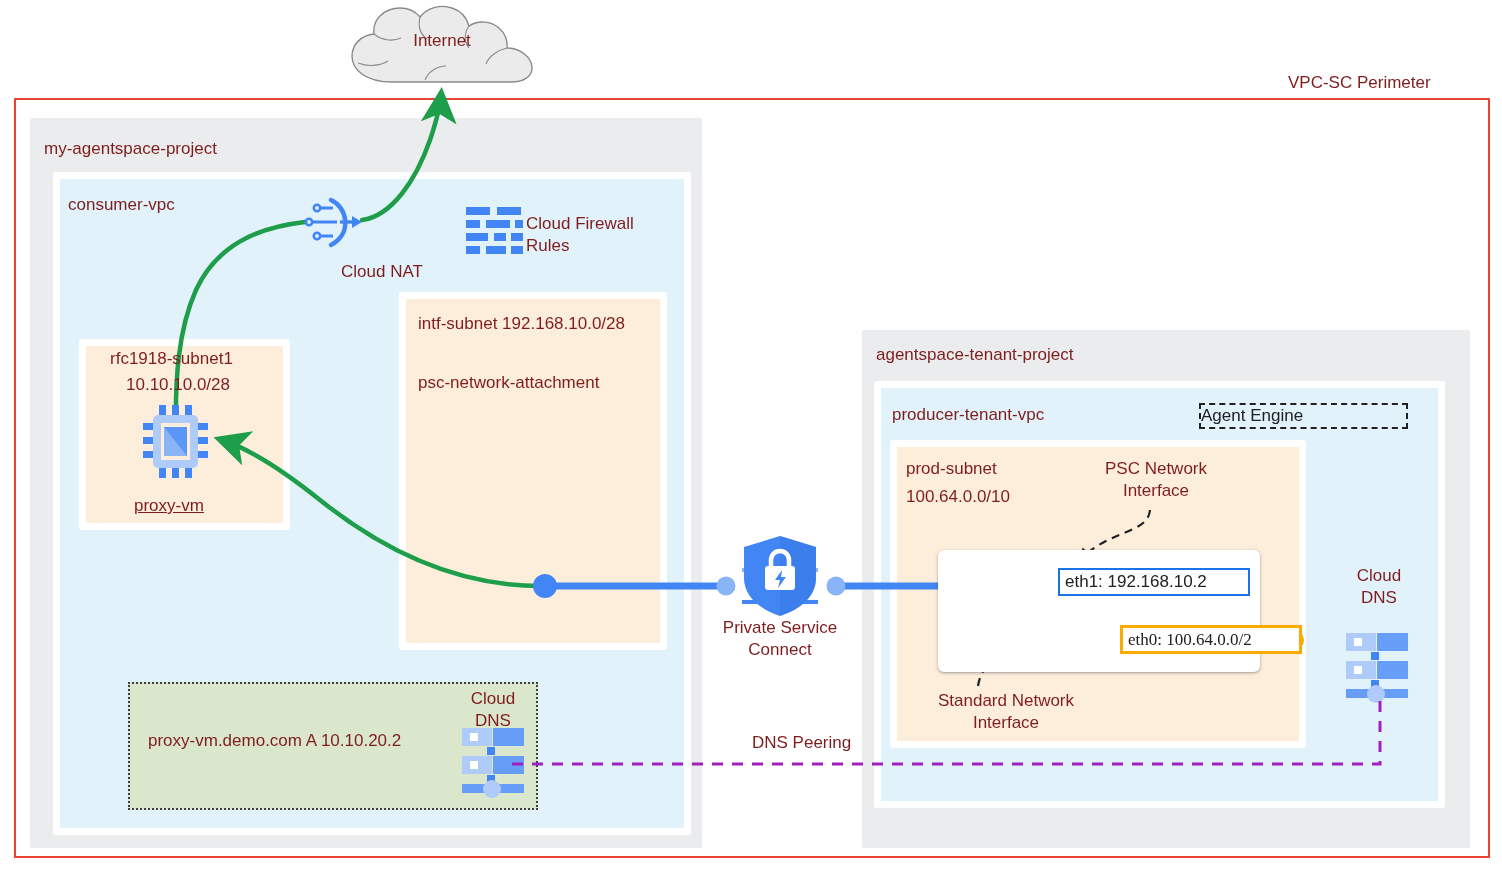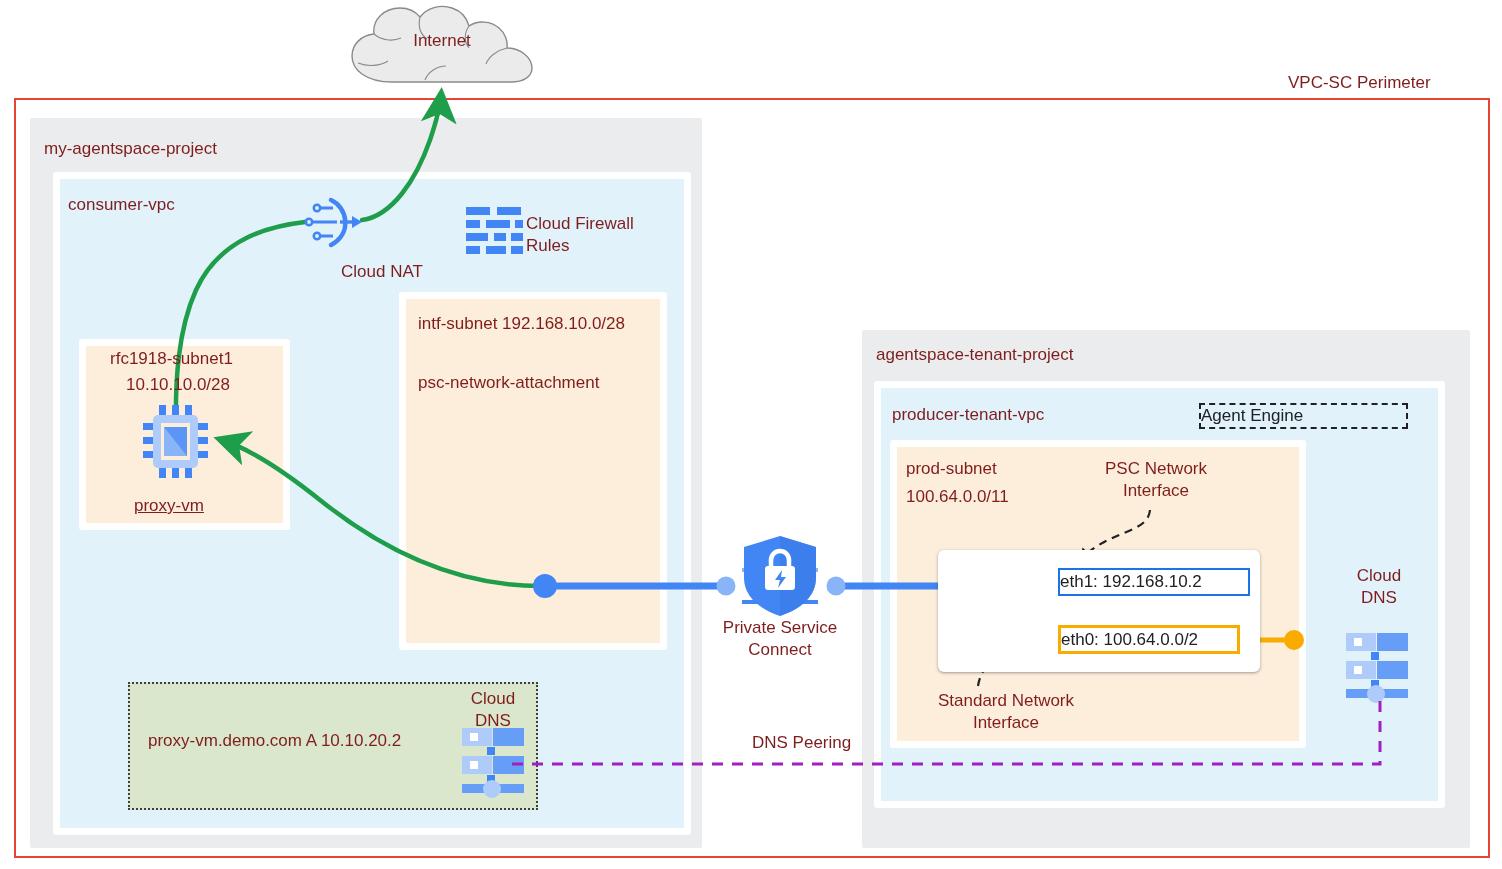--- a/index.html
+++ b/index.html
@@ -83,27 +83,28 @@
   #instance-card{
     left:938px;top:550px;width:322px;height:122px;
     background:#ffffff;
     border-radius:6px;
     box-shadow:0 1px 2px rgba(60,64,67,.3),0 1px 3px 1px rgba(60,64,67,.15);
   }
   .nic-chip{
     position:absolute;
     box-sizing:border-box;
     display:flex;align-items:center;
+    padding-left:5px;
     font-size:17px;
     background:#ffffff;
     color:#202124;
     white-space:nowrap;
   }
   #nic-eth1{left:1058px;top:568px;width:192px;height:28px;border:2.5px solid #1a73e8;}
-  #nic-eth0{left:1058px;top:625px;width:182px;height:29px;border:3px solid #f9ab00;}
+  #nic-eth0{left:1120px;top:625px;width:182px;height:29px;border:3px solid #f9ab00;font-family:Liberation Serif, serif;}
 
   
   #lbl-proj-consumer{left:44px;top:138px;}
   #lbl-vpc-consumer{left:68px;top:194px;}
   #lbl-rfc-1{left:110px;top:348px;}
   #lbl-rfc-2{left:126px;top:374px;}
   #lbl-proxyvm{left:134px;top:495px;text-decoration:underline;}
   #lbl-intf-1{left:418px;top:313px;}
   #lbl-intf-2{left:418px;top:372px;}
   #lbl-cloudnat{left:294px;top:261px;margin-left:47px;}
@@ -304,18 +305,18 @@
   <div class="lbl ctr" id="lbl-psc">Private Service Connect</div>
 
   <div class="lbl" id="lbl-dnspeering">DNS Peering</div>
   <div class="lbl" id="lbl-dnsrec">proxy-vm.demo.com  A 10.10.20.2</div>
   <div class="lbl ctr" id="lbl-dns-left">Cloud DNS</div>
   <div class="lbl ctr" id="lbl-dns-right">Cloud DNS</div>
 
   <div class="lbl" id="lbl-proj-tenant">agentspace-tenant-project</div>
   <div class="lbl" id="lbl-vpc-producer">producer-tenant-vpc</div>
   <div class="lbl" id="lbl-prod-1">prod-subnet</div>
-  <div class="lbl" id="lbl-prod-2">100.64.0.0/11</div>
+  <div class="lbl" id="lbl-prod-2">100.64.0.0/10</div>
 
   <div class="lbl ctr" id="lbl-pscnic">PSC Network Interface</div>
   <div class="lbl ctr" id="lbl-stdnic">Standard Network Interface</div>
 
 </div>
 
 </body></html>

